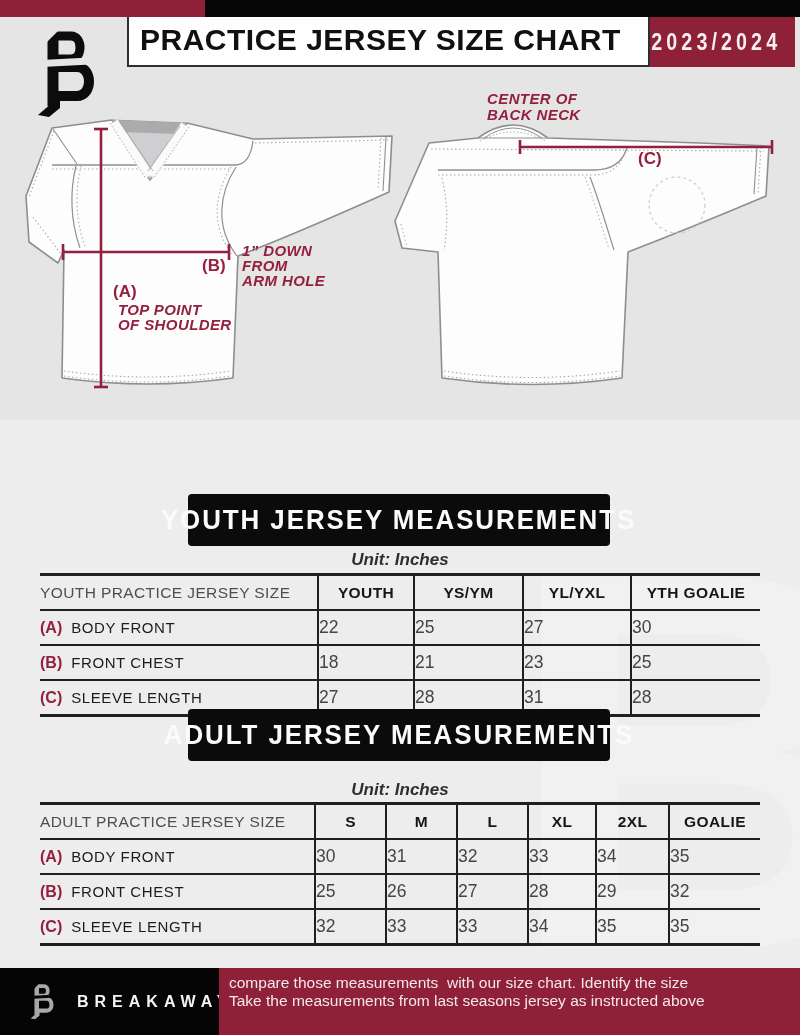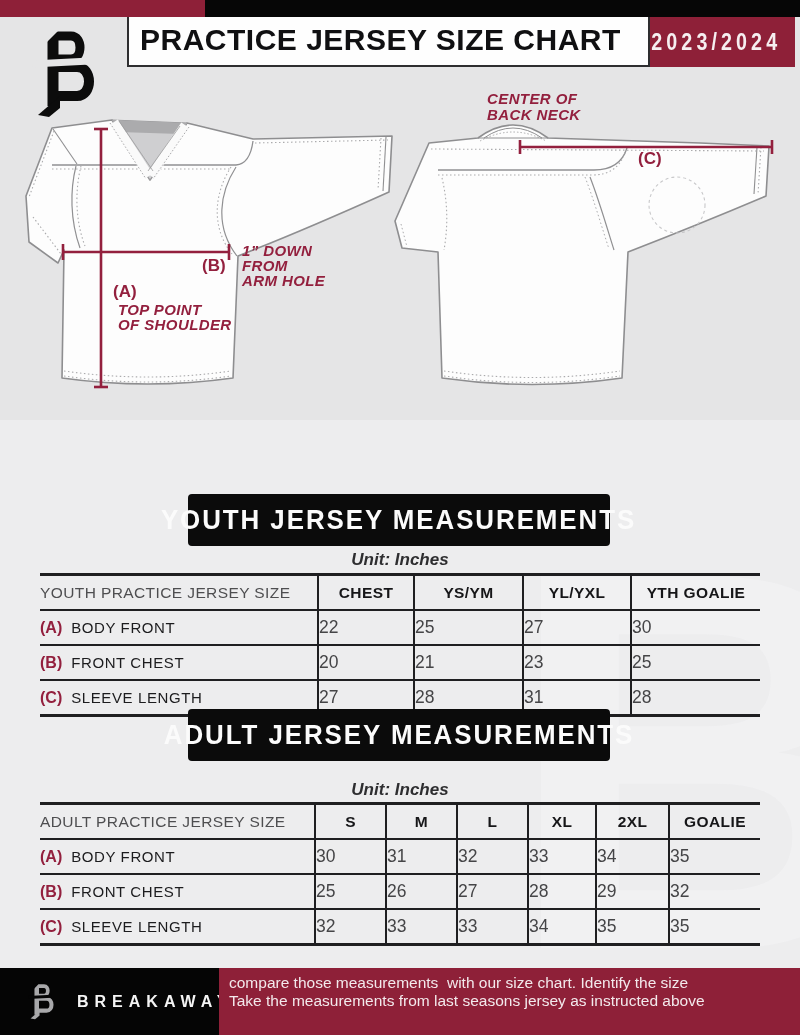--- a/index.html
+++ b/index.html
@@ -200,39 +200,39 @@
     <colgroup>
         <col style="width:278px">
         <col style="width:96px">
         <col style="width:109px">
         <col style="width:108px">
         <col style="width:129px">
       </colgroup>
     <tbody>
       <tr>
         <th class="th-label">YOUTH PRACTICE JERSEY SIZE</th>
-        <th class="th-size">CHEST</th>
+        <th class="th-size">YOUTH</th>
         <th class="th-size">YS/YM</th>
         <th class="th-size">YL/YXL</th>
         <th class="th-size">YTH GOALIE</th>
       </tr>
       <tr>
         <td class="row-label">
           <span class="key">(A)</span><span class="lbl">BODY FRONT</span>
         </td>
         <td class="val">22</td>
         <td class="val">25</td>
         <td class="val">27</td>
         <td class="val">30</td>
       </tr>
       <tr>
         <td class="row-label">
           <span class="key">(B)</span><span class="lbl">FRONT CHEST</span>
         </td>
-        <td class="val">20</td>
+        <td class="val">18</td>
         <td class="val">21</td>
         <td class="val">23</td>
         <td class="val">25</td>
       </tr>
       <tr>
         <td class="row-label">
           <span class="key">(C)</span><span class="lbl">SLEEVE LENGTH</span>
         </td>
         <td class="val">27</td>
         <td class="val">28</td>

